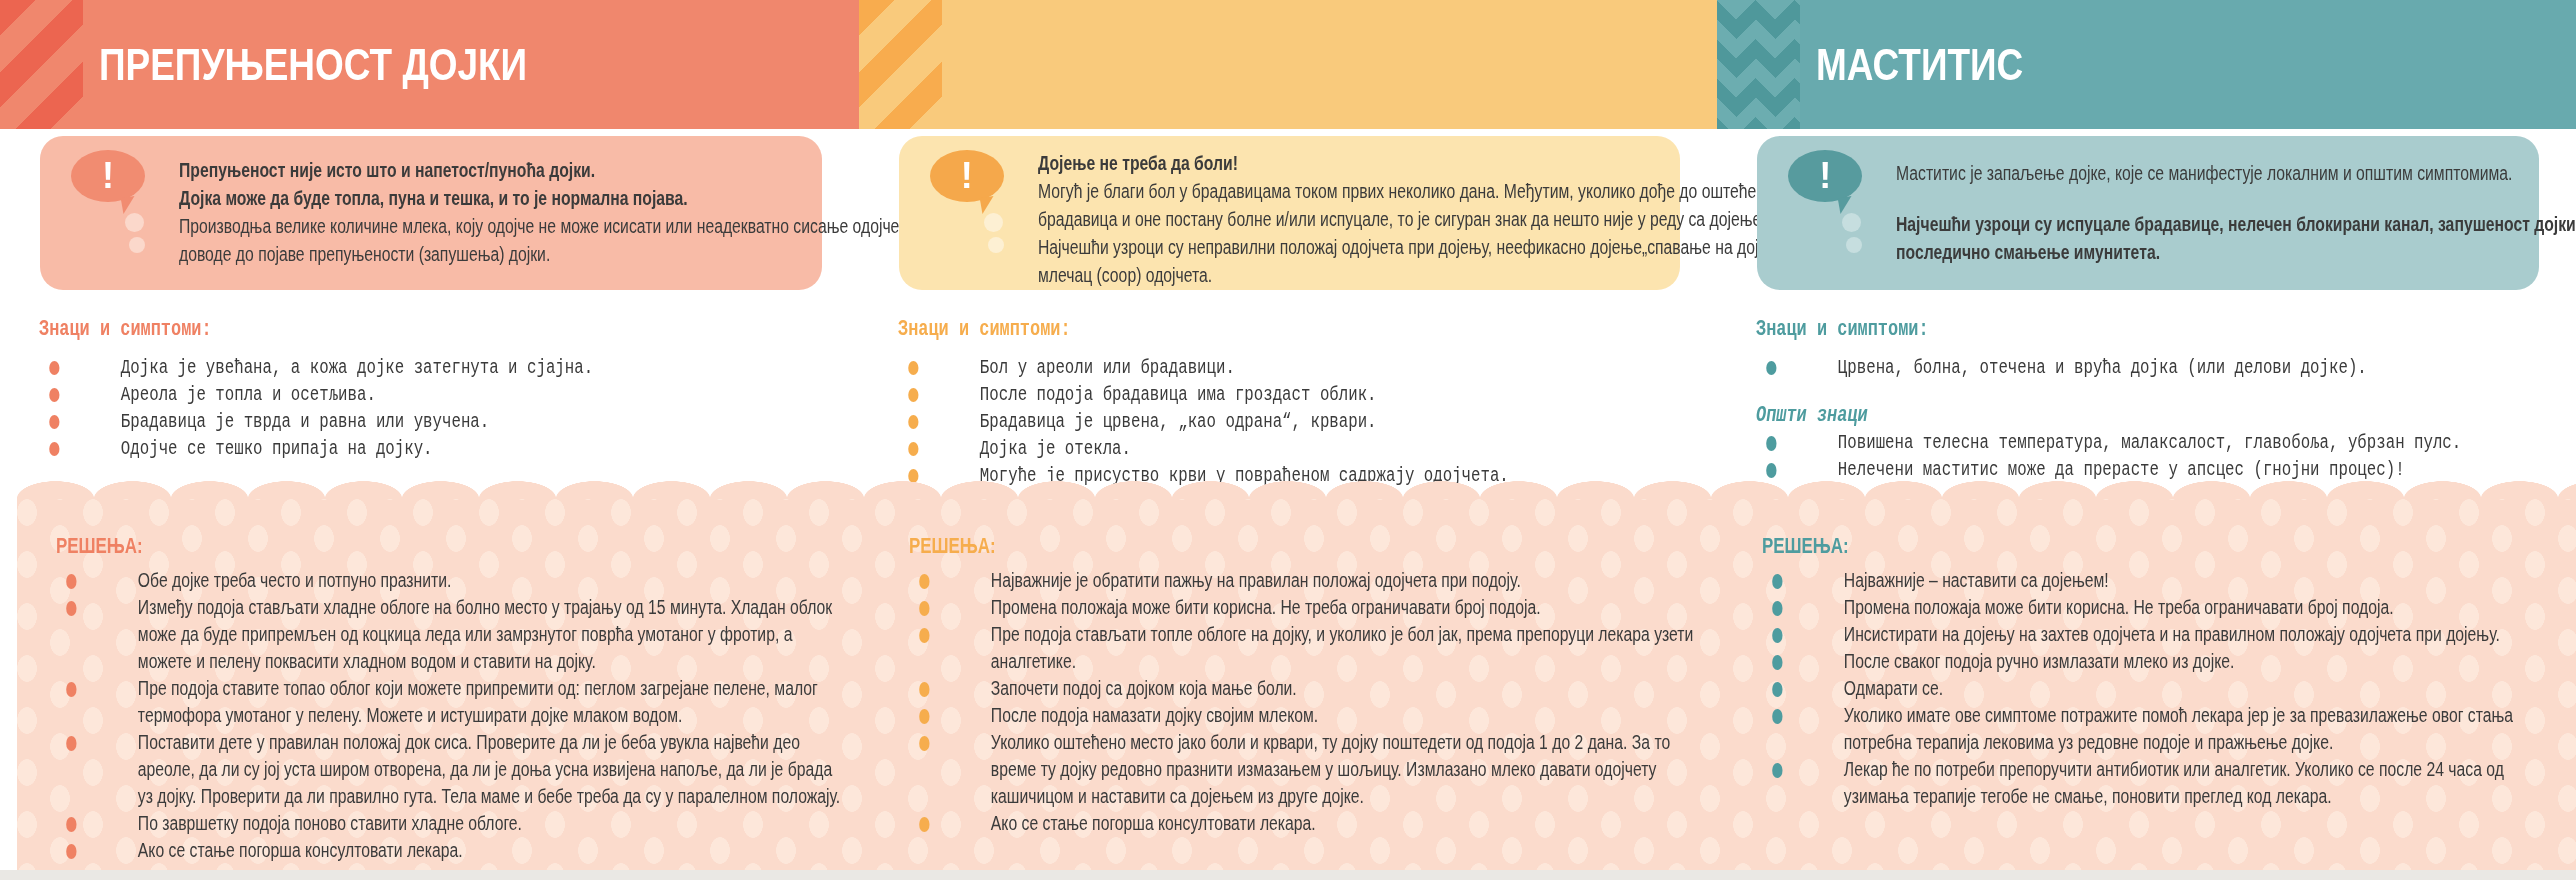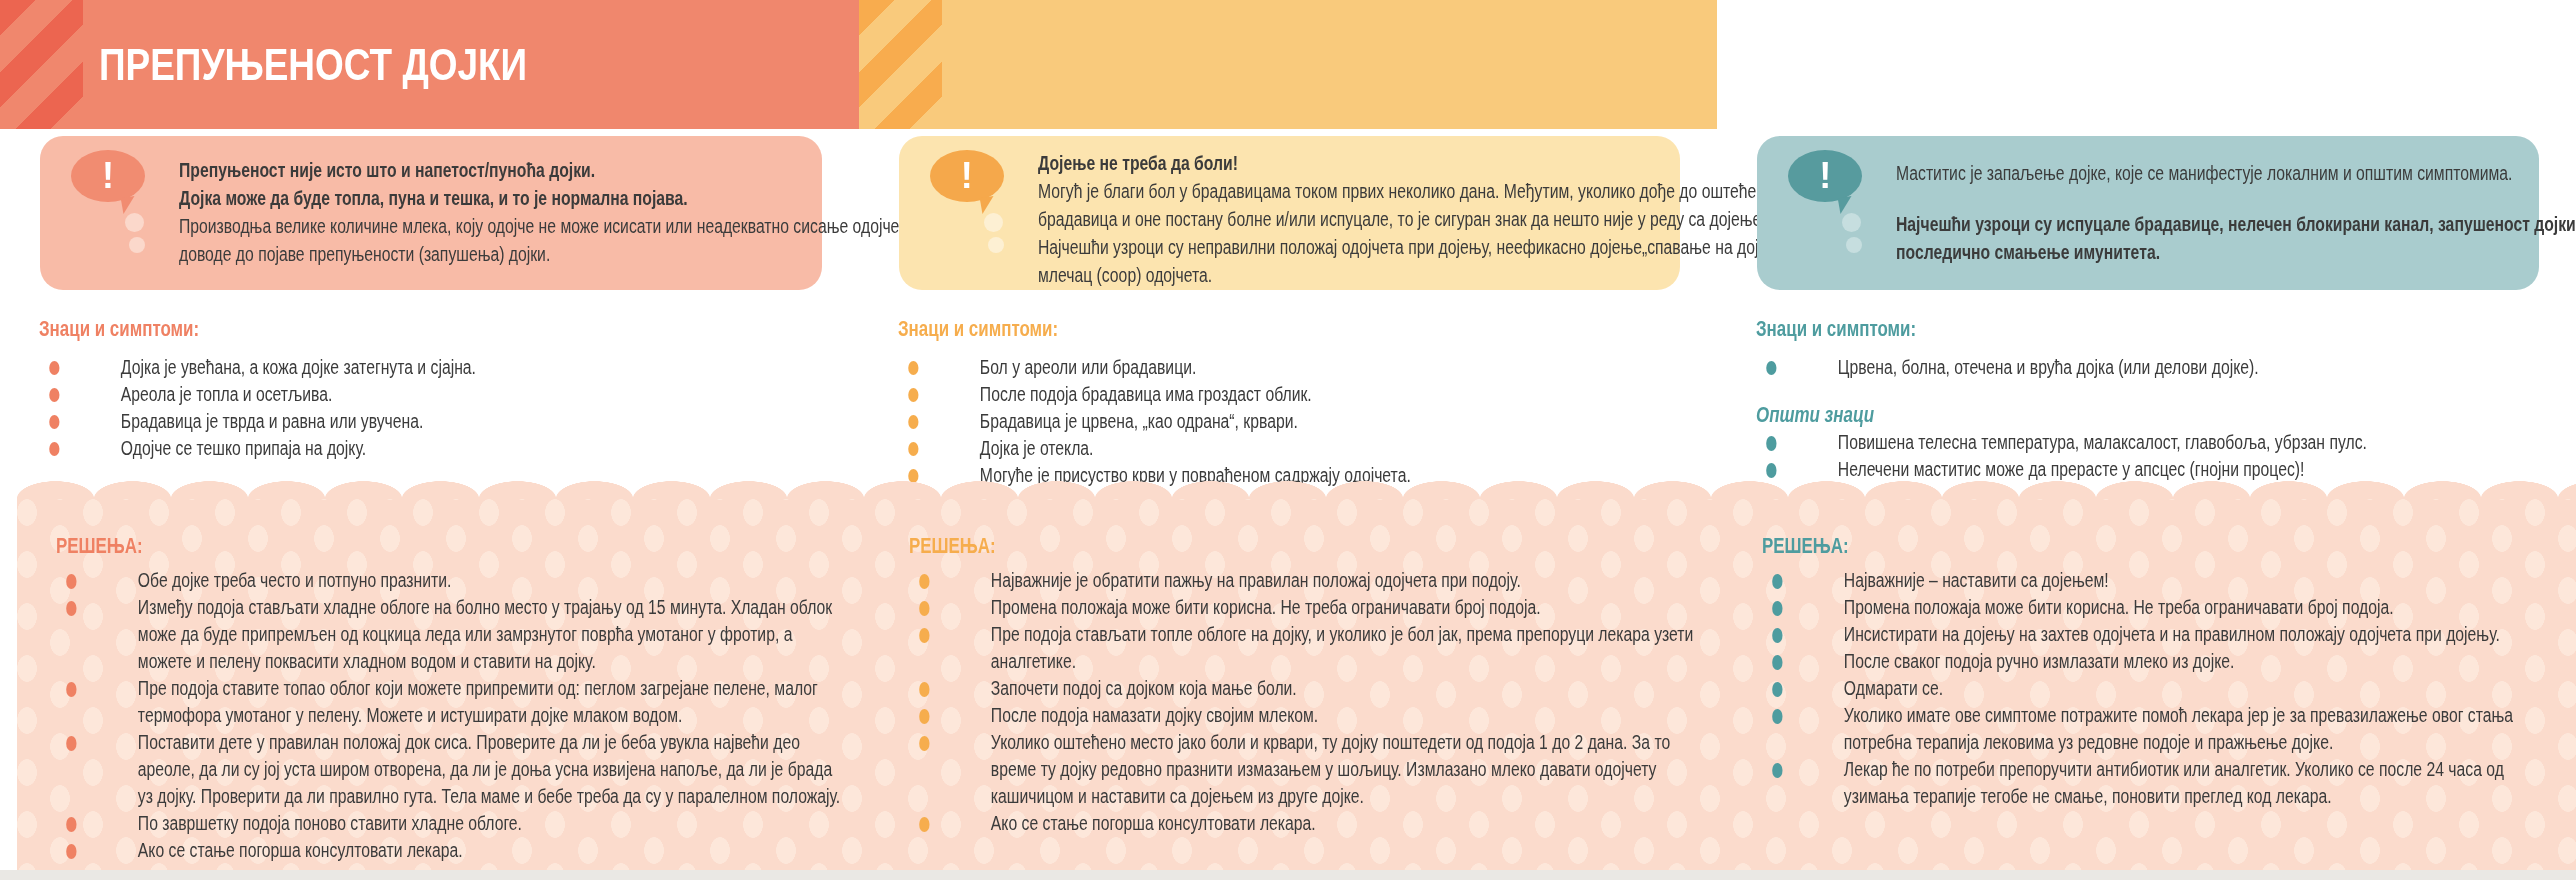--- a/index.html
+++ b/index.html
@@ -51,21 +51,21 @@
   .c2 .callout-text { top:12.6px; }
   .c3 .callout-text { top:23px; }
   .callout-text p { margin:0; font-size:20px; line-height:28px; }
   .callout-text p.em { font-weight:bold; }
   .callout-text p.em-gap { margin-top:23px; font-weight:bold; }
 
   
   .narrow { transform:scaleX(0.787); transform-origin:0 0; width:127.1%; }
 
   
-  .signs { position:absolute; top:316px; left:39px; right:23px; }
+  .signs { position:absolute; top:316px; left:39px; right:23px;font-family:Liberation Mono, monospace; }
   .section-heading { margin:0 0 10.8px 0; font-size:21.5px; line-height:27px; font-weight:bold; color:var(--accent); }
   .subheading { margin:21.5px 0 0 0; font-size:21.5px; line-height:27px; font-weight:bold; font-style:italic; color:var(--accent); }
 
   ul.list { list-style:none; margin:0; padding:0; }
   ul.list li { position:relative; padding-left:104px; font-size:20px; line-height:27px; }
   ul.list .bullet { position:absolute; left:12.6px; top:7.2px; width:13.5px; height:14.4px;
                     border-radius:50%; background:var(--accent); }
 
   
   .solutions-band { position:absolute; left:0; top:481px; width:2576px; height:389px;padding-left:17px; }
@@ -142,20 +142,26 @@
             <li><span class="bullet"></span><span>Бол у ареоли или брадавици.</span></li>
             <li><span class="bullet"></span><span>После подоја брадавица има гроздаст облик.</span></li>
             <li><span class="bullet"></span><span>Брадавица је црвена, „као одрана“, крвари.</span></li>
             <li><span class="bullet"></span><span>Дојка је отекла.</span></li>
             <li><span class="bullet"></span><span>Могуће је присуство крви у повраћеном садржају одојчета.</span></li>
           </ul>
       </div>
     </section>
 
     <section class="column c3" style="--header-bg: #68AAAE; --pattern-fg: #6CADB0; --pattern-bg: #4F989B; --callout-bg: #A9CCCE; --bubble: #579B9E; --bubble-dot: #C6DEDF; --accent: #4E9C9F;">
+      <header class="col-header">
+        <div class="header-pattern pattern-chevron"></div>
+        <h1 class="col-title">
+            <span class="condensed">МАСТИТИС</span>
+          </h1>
+      </header>
       <div class="callout">
         <div class="bubble">
             <span class="bang">!</span>
           </div>
         <span class="bdot d1"></span>
         <span class="bdot d2"></span>
         <div class="callout-text narrow">
           <p>Маститис је запаљење дојке, које се манифестује локалним и општим симптомима.</p>
           <p class="em-gap">Најчешћи узроци су испуцале брадавице, нелечен блокирани канал, запушеност дојки, замор и последично смањење имунитета.</p>
         </div>

